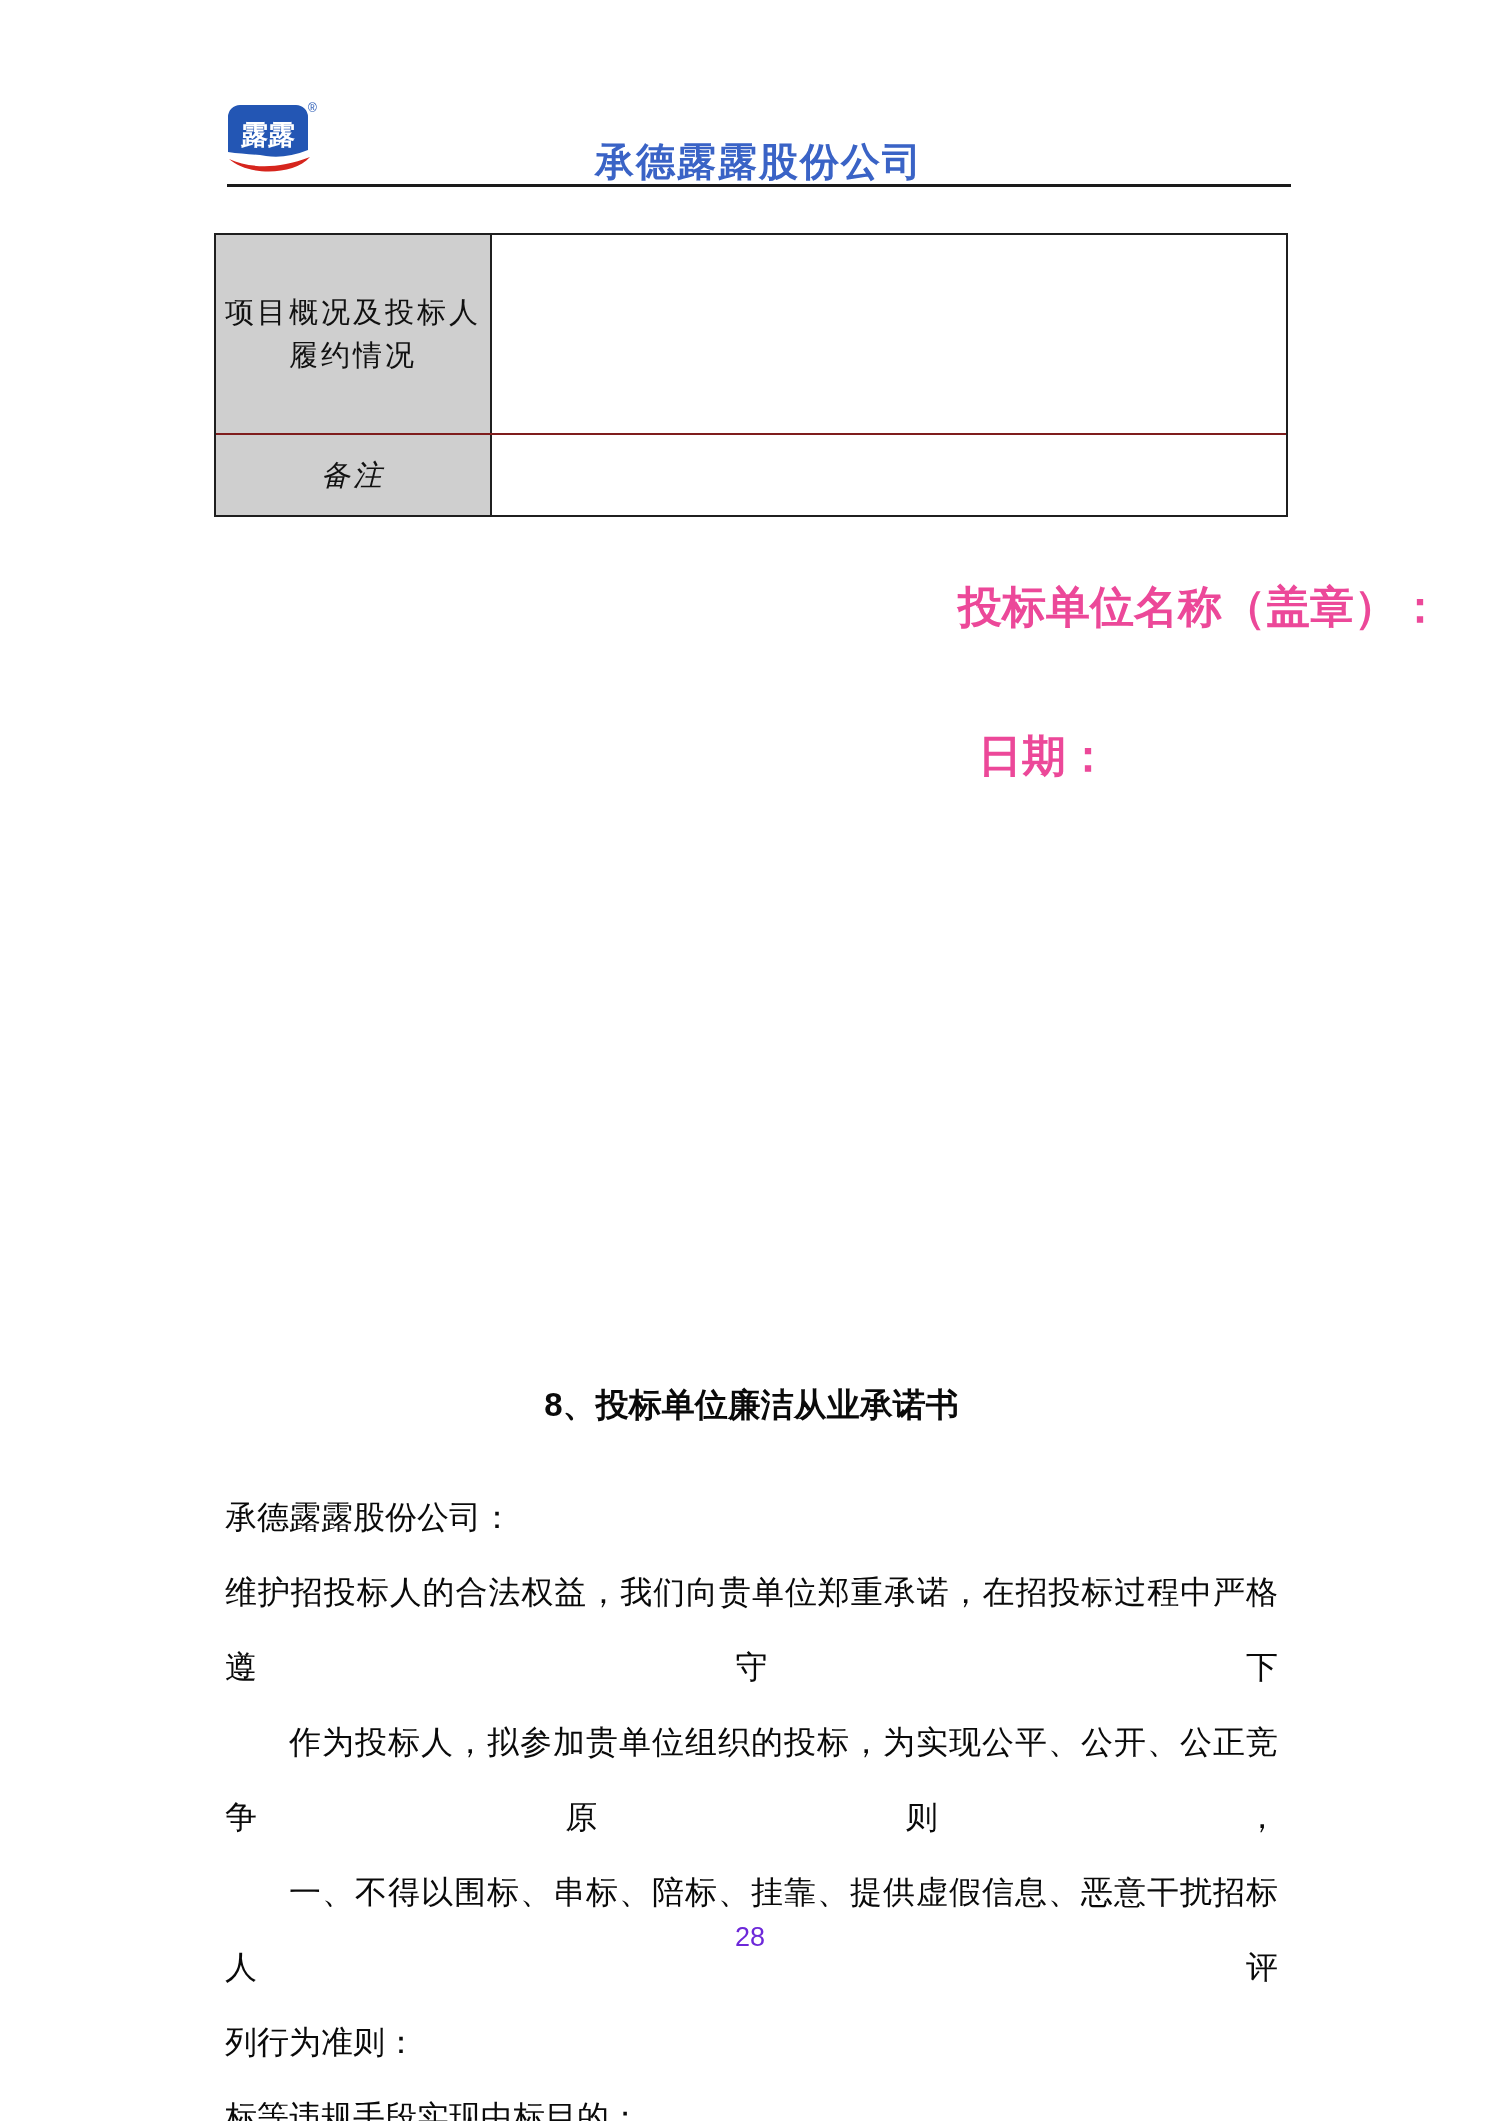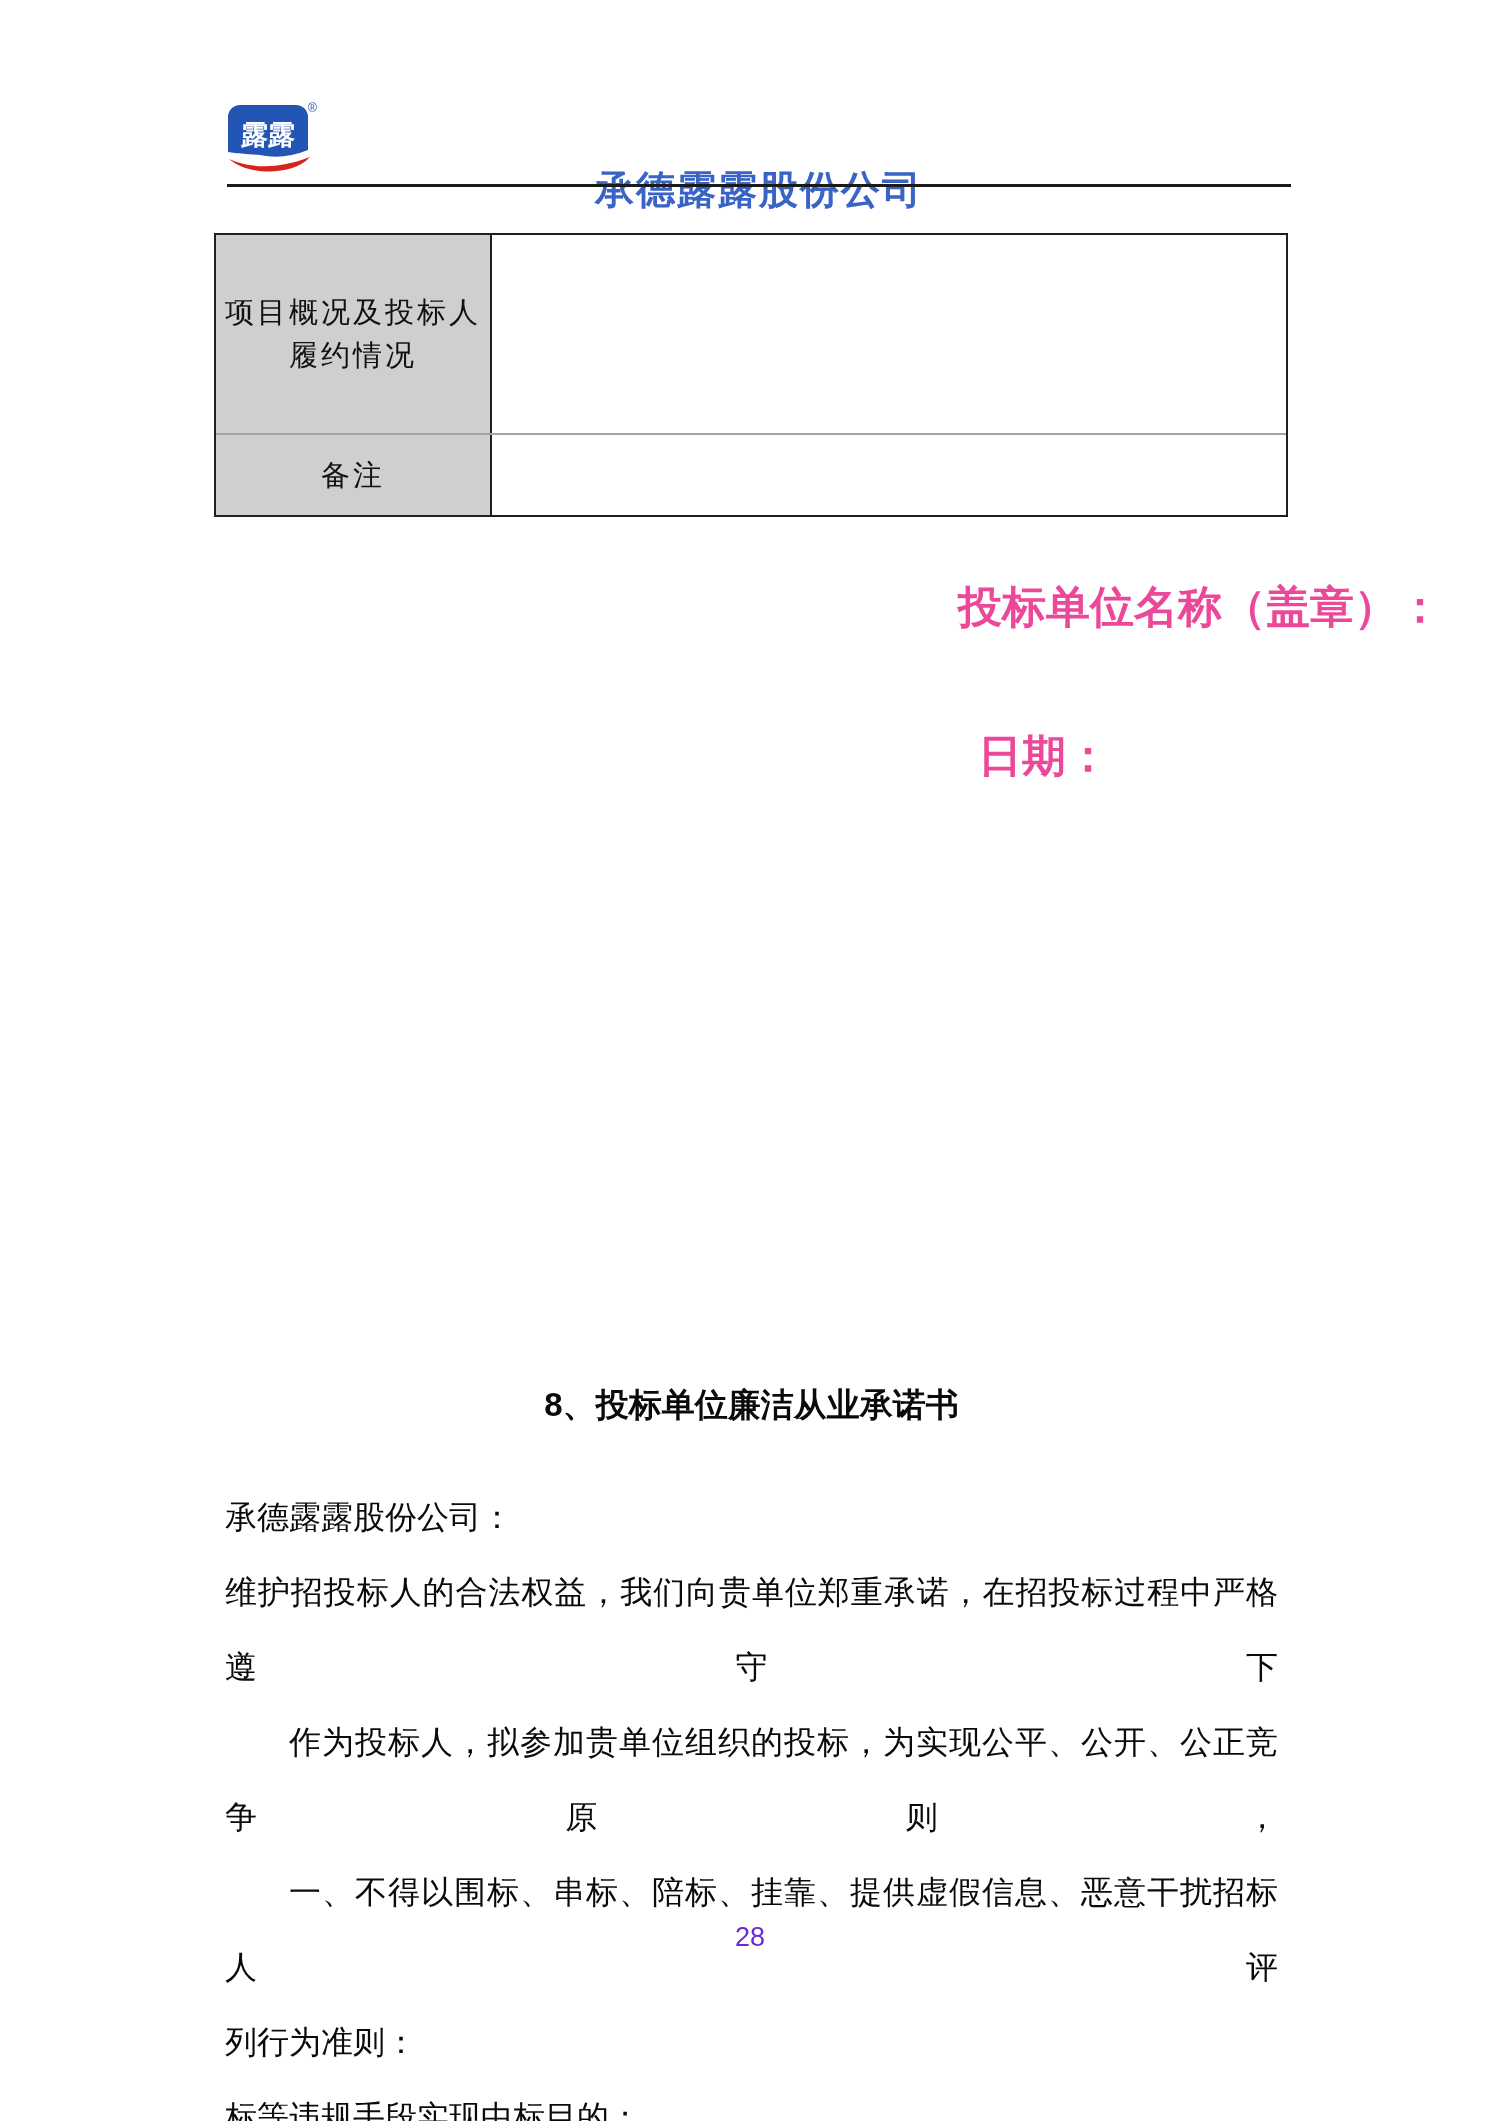--- a/index.html
+++ b/index.html
@@ -27,42 +27,41 @@
     left: 227px;
     top: 140px;
     width: 1064px;
     text-align: center;
     font-family: "Liberation Sans", "DejaVu Sans", sans-serif;
     font-weight: 700;
     font-size: 39px;
     letter-spacing: 2px;
     color: #3A63C6;
     line-height: 44px;
-    margin-top: 28px;
   }
   .header-rule {
     position: absolute;
     left: 227px;
     top: 184px;
     width: 1064px;
     height: 3px;
     background: #1a1a1a;
   }
 
   
   .info-table {
     position: absolute;
     left: 214px;
     top: 233px;
     width: 1074px;
     border: 2px solid #1f1f1f;
     box-sizing: border-box;
   }
   .info-row { display: flex; }
-  .info-row + .info-row { border-top: 2px solid #a3a3a3; }
+  .info-row + .info-row { border-top: 2px solid #7f1d1d; font-style: italic; }
   .row-overview { height: 198px; border-radius: 18px; }
   .row-remark   { height: 80px; }
   .cell-label {
     width: 276px;
     box-sizing: border-box;
     background: #CFCFCF;
     border-right: 2px solid #1f1f1f;
     display: flex;
     flex-direction: column;
     align-items: center;

